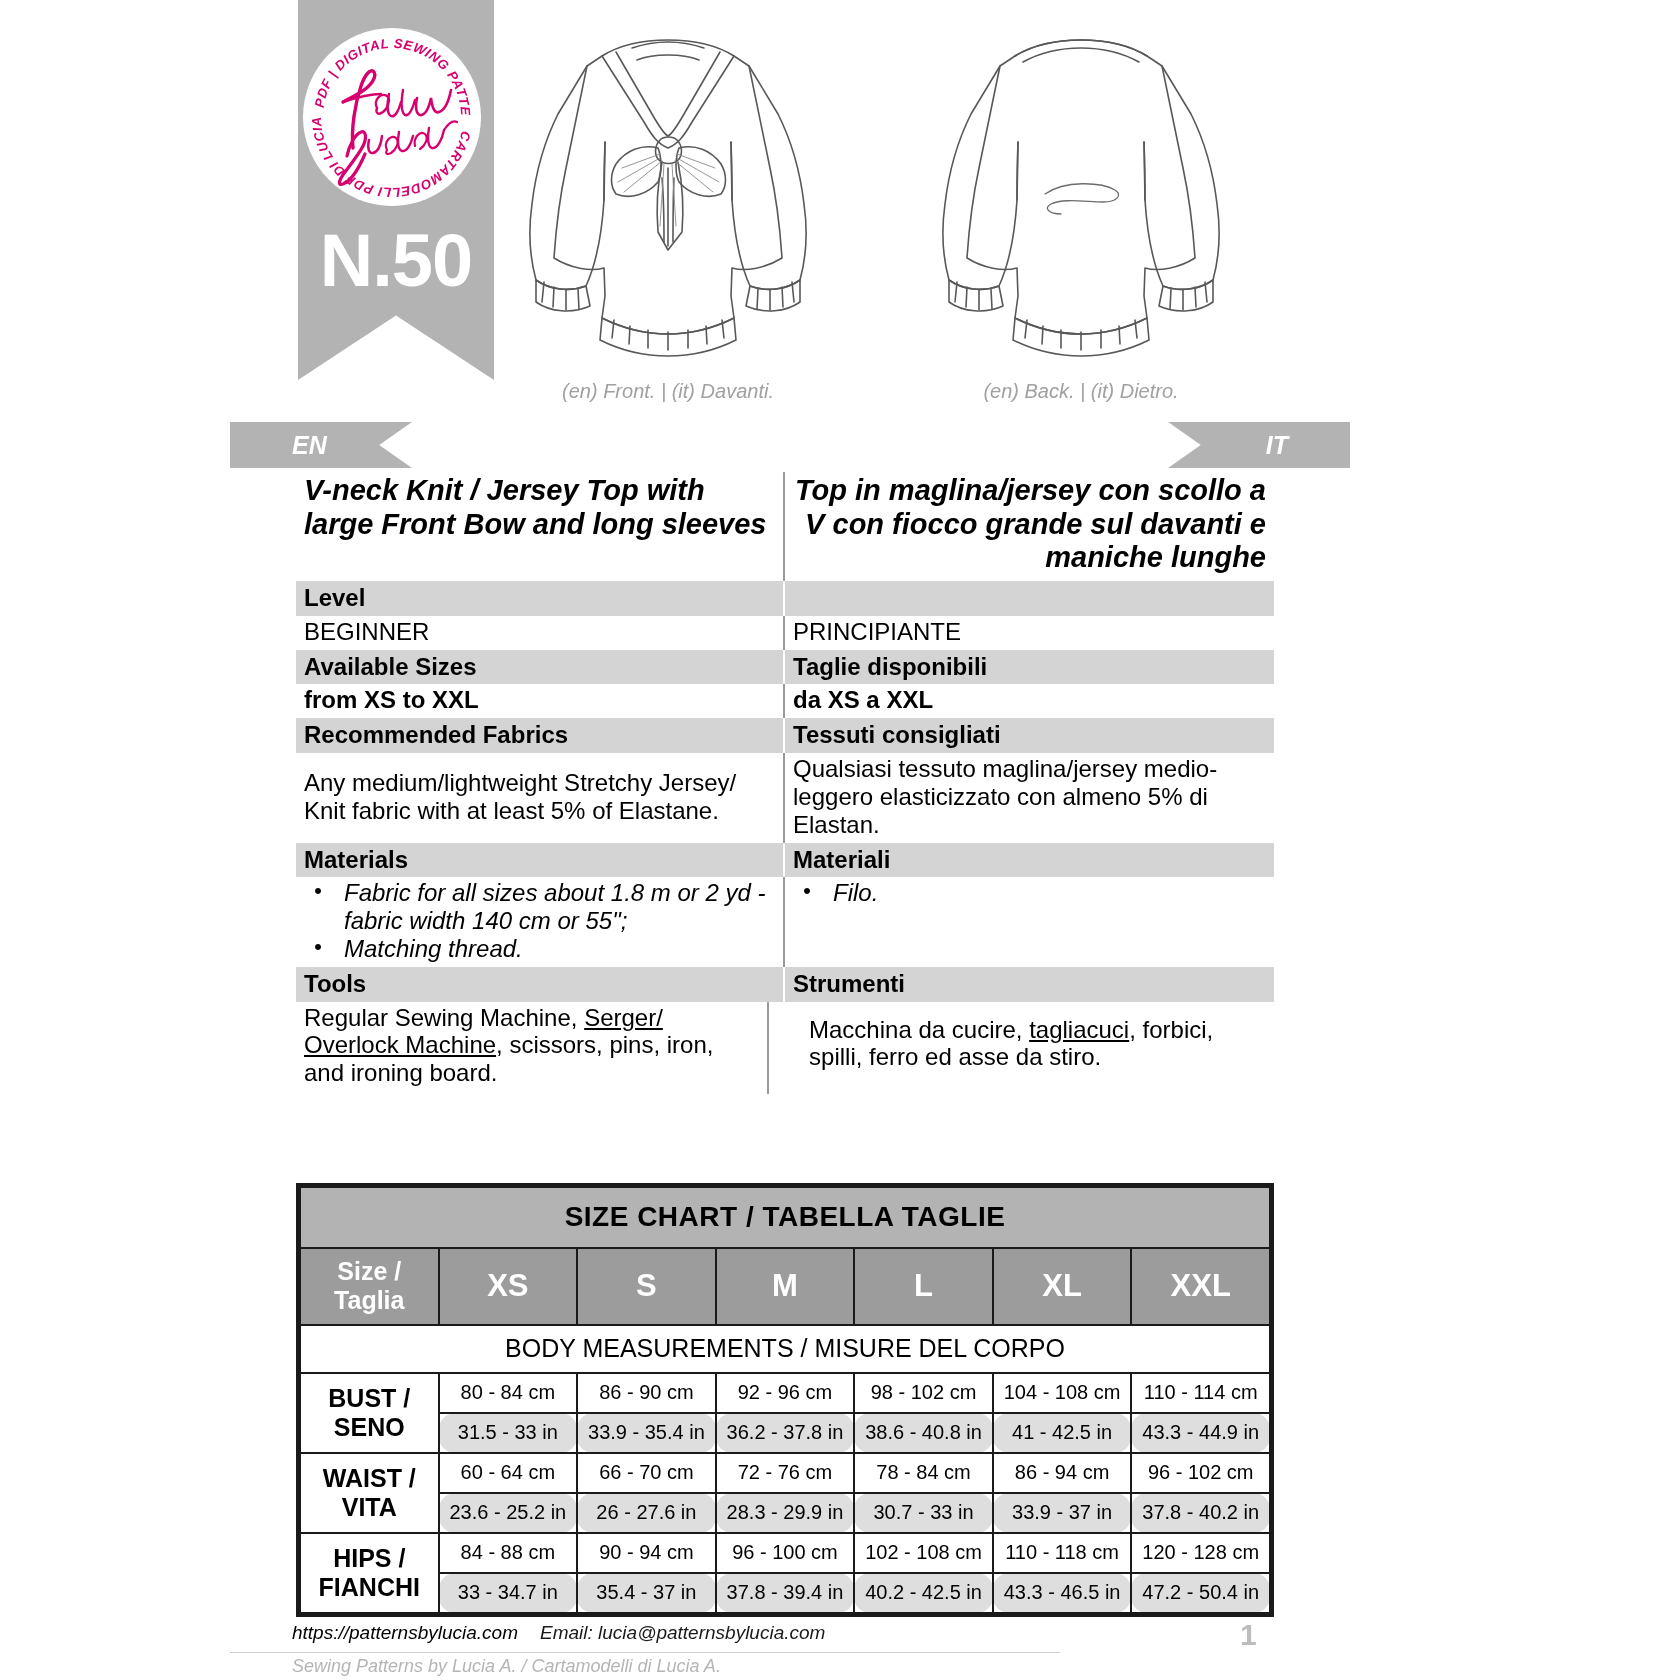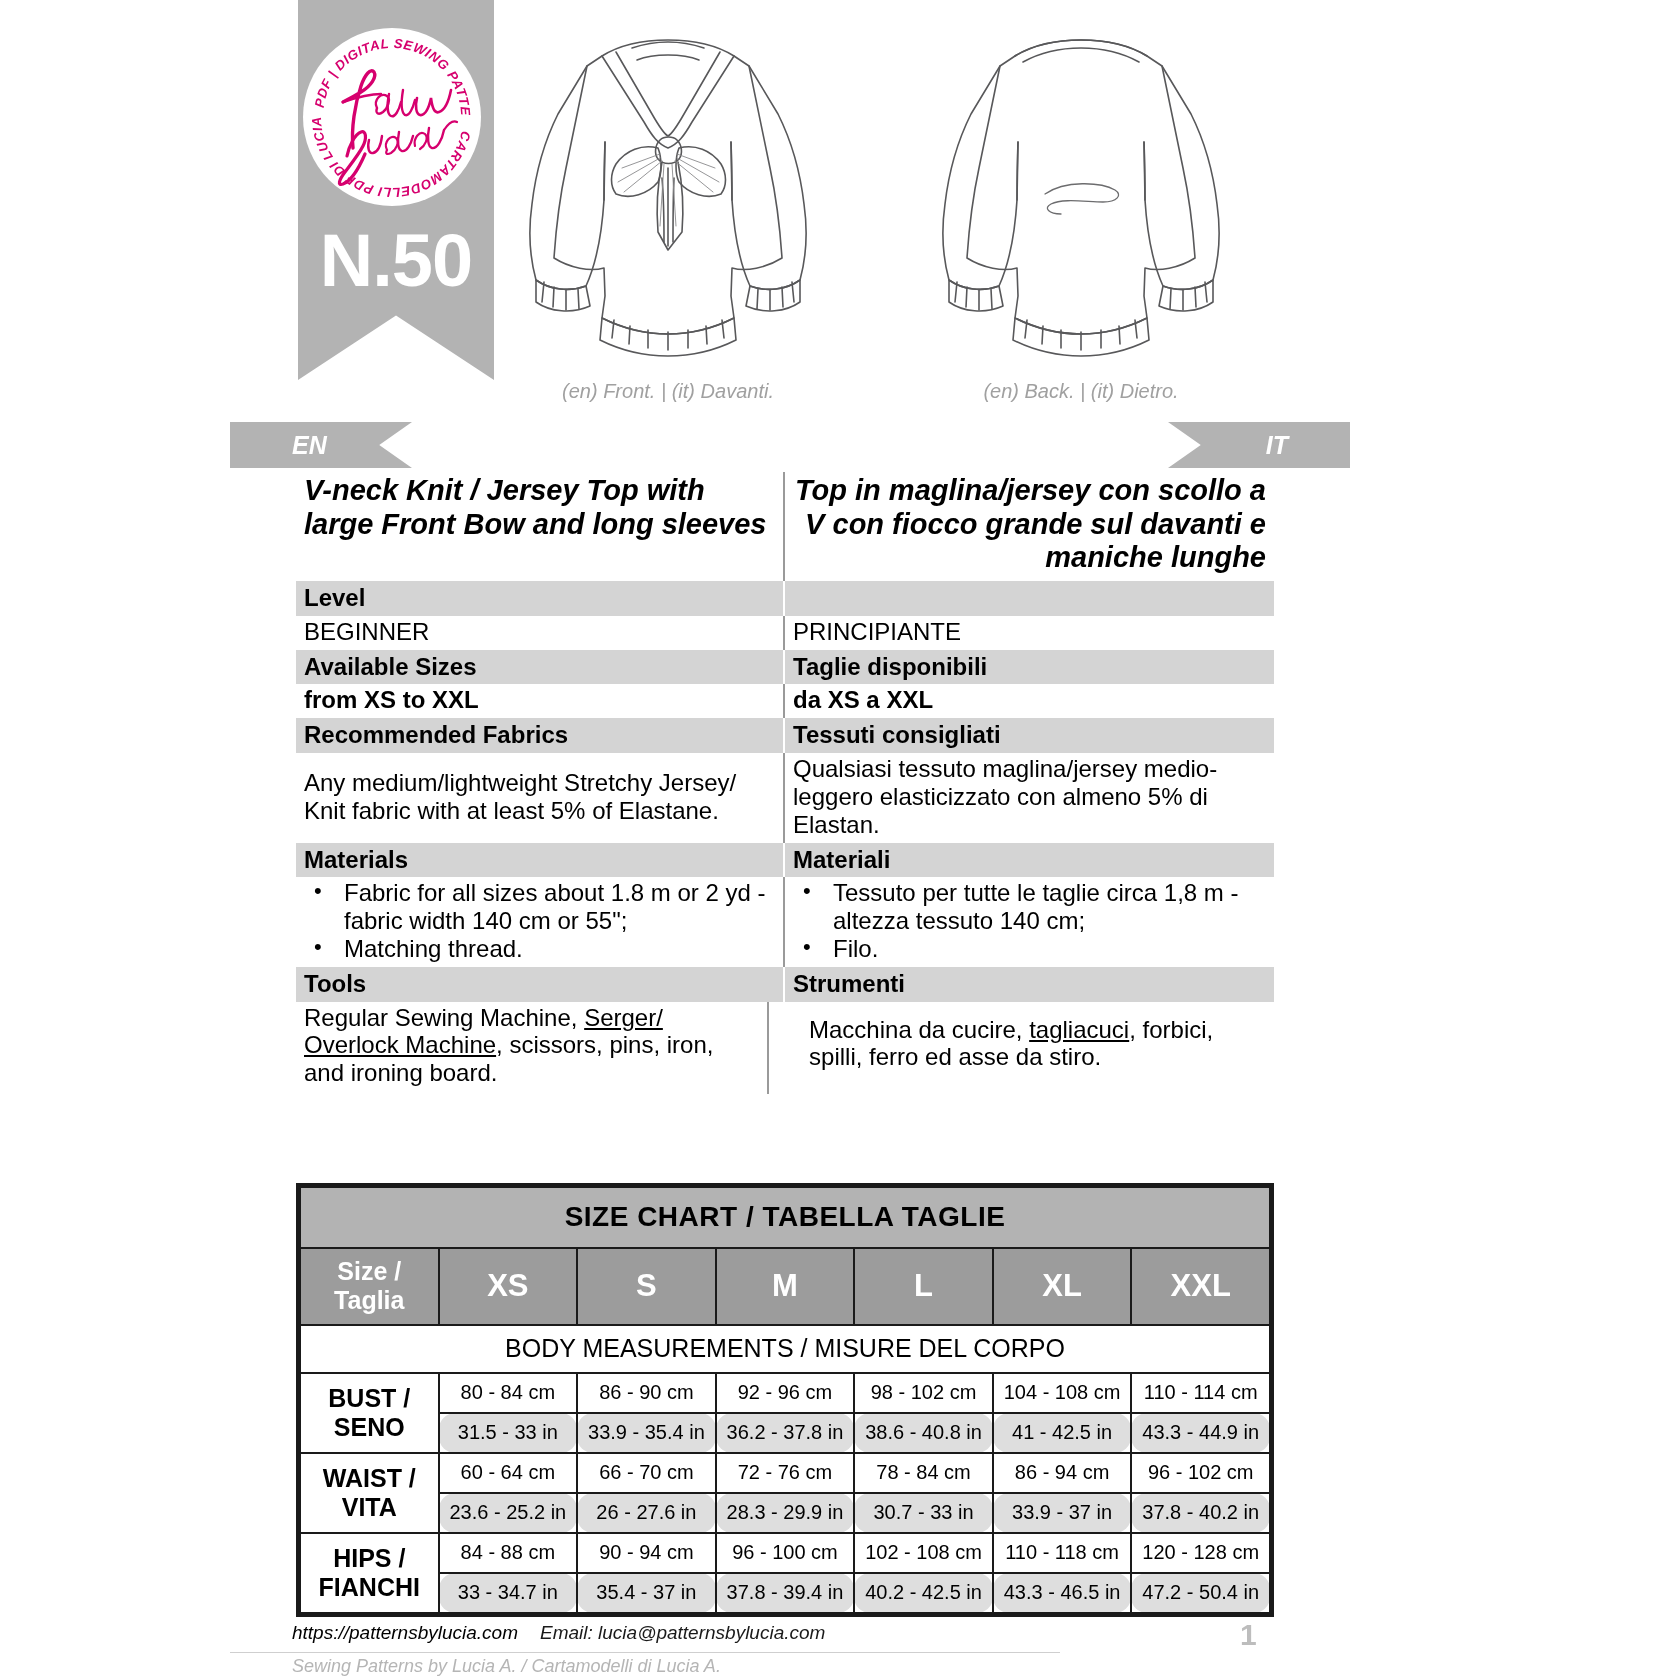--- a/index.html
+++ b/index.html
@@ -107,21 +107,21 @@
     font-size: 29px; font-weight: bold; font-style: italic;
     line-height: 1.16; padding-bottom: 6px;
   }
   #title-row .spec-cell.right { text-align: right; }
 
   .bold-val { font-weight: bold; }
 
   ul.spec-list { margin: 0; padding: 0 0 0 4px; list-style: none; }
   ul.spec-list li {
     position: relative; padding-left: 36px;
-    font-size: 24px; line-height: 1.16;
+    font-size: 24px; line-height: 1.16; font-style: italic;
   }
   ul.spec-list li::before {
     content: "\2022"; position: absolute; left: 6px; top: -1px;
     font-size: 22px;
   }
   a.ulink { color: #000000; text-decoration: underline; }
 
   
   #chart {
     position: absolute; left: 296px; top: 1183px;
@@ -372,21 +372,20 @@
   </div>
   <div class="spec-row">
     <div class="spec-cell left">
       <ul class="spec-list">
         <li>Fabric for all sizes about 1.8 m or 2 yd - fabric width 140 cm  or 55";</li>
         <li>Matching thread.</li>
       </ul>
     </div>
     <div class="spec-cell right">
       <ul class="spec-list">
-        <li>Tessuto per tutte le taglie circa 1,8 m - altezza tessuto 140 cm;</li>
         <li>Filo.</li>
       </ul>
     </div>
   </div>
 
   <div class="spec-row hdr">
     <div class="spec-cell left">Tools</div>
     <div class="spec-cell right">Strumenti</div>
   </div>
   <div class="spec-row" style="min-height:92px;">

